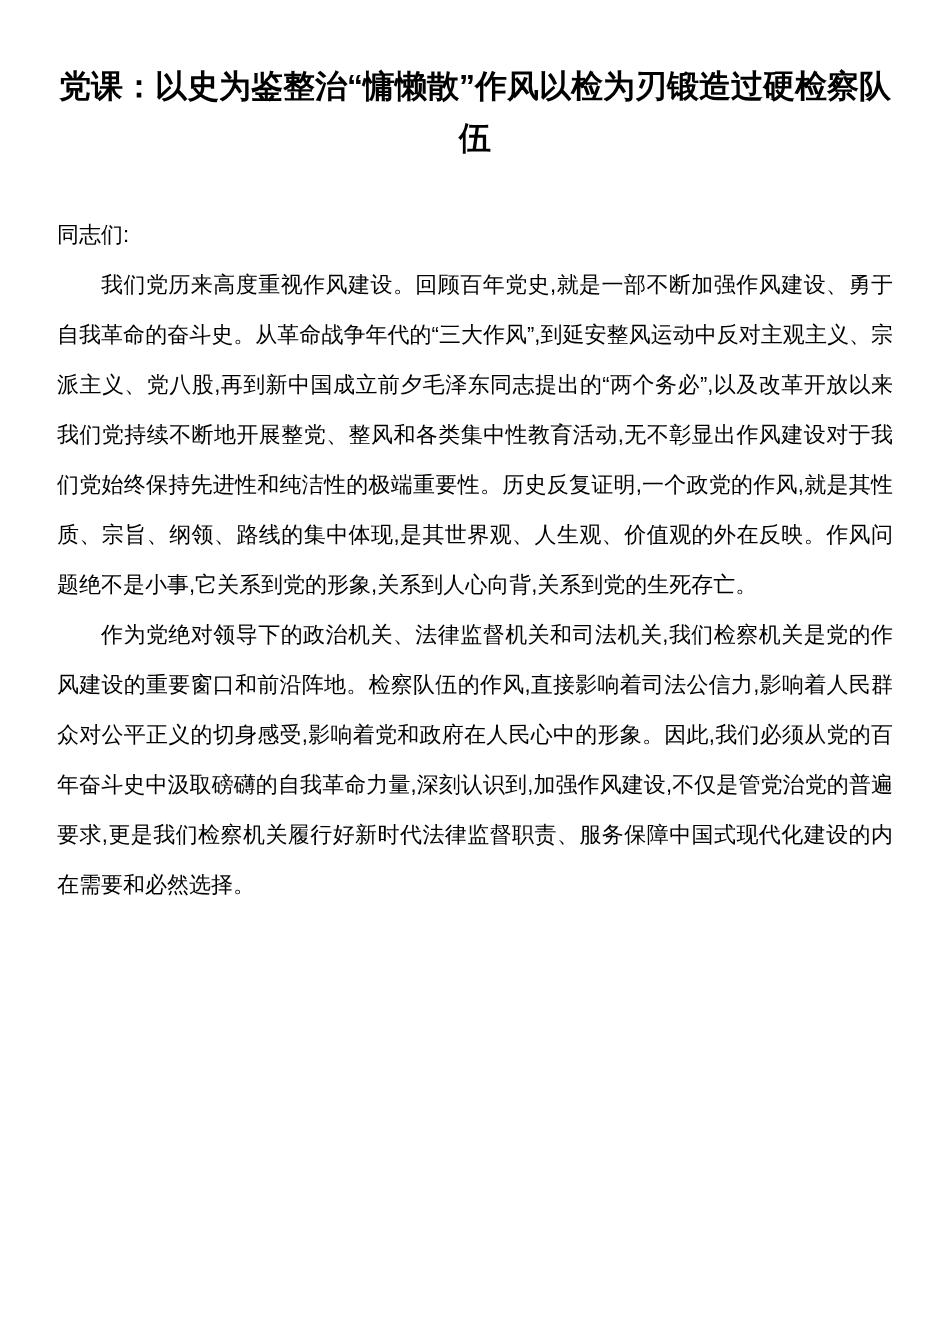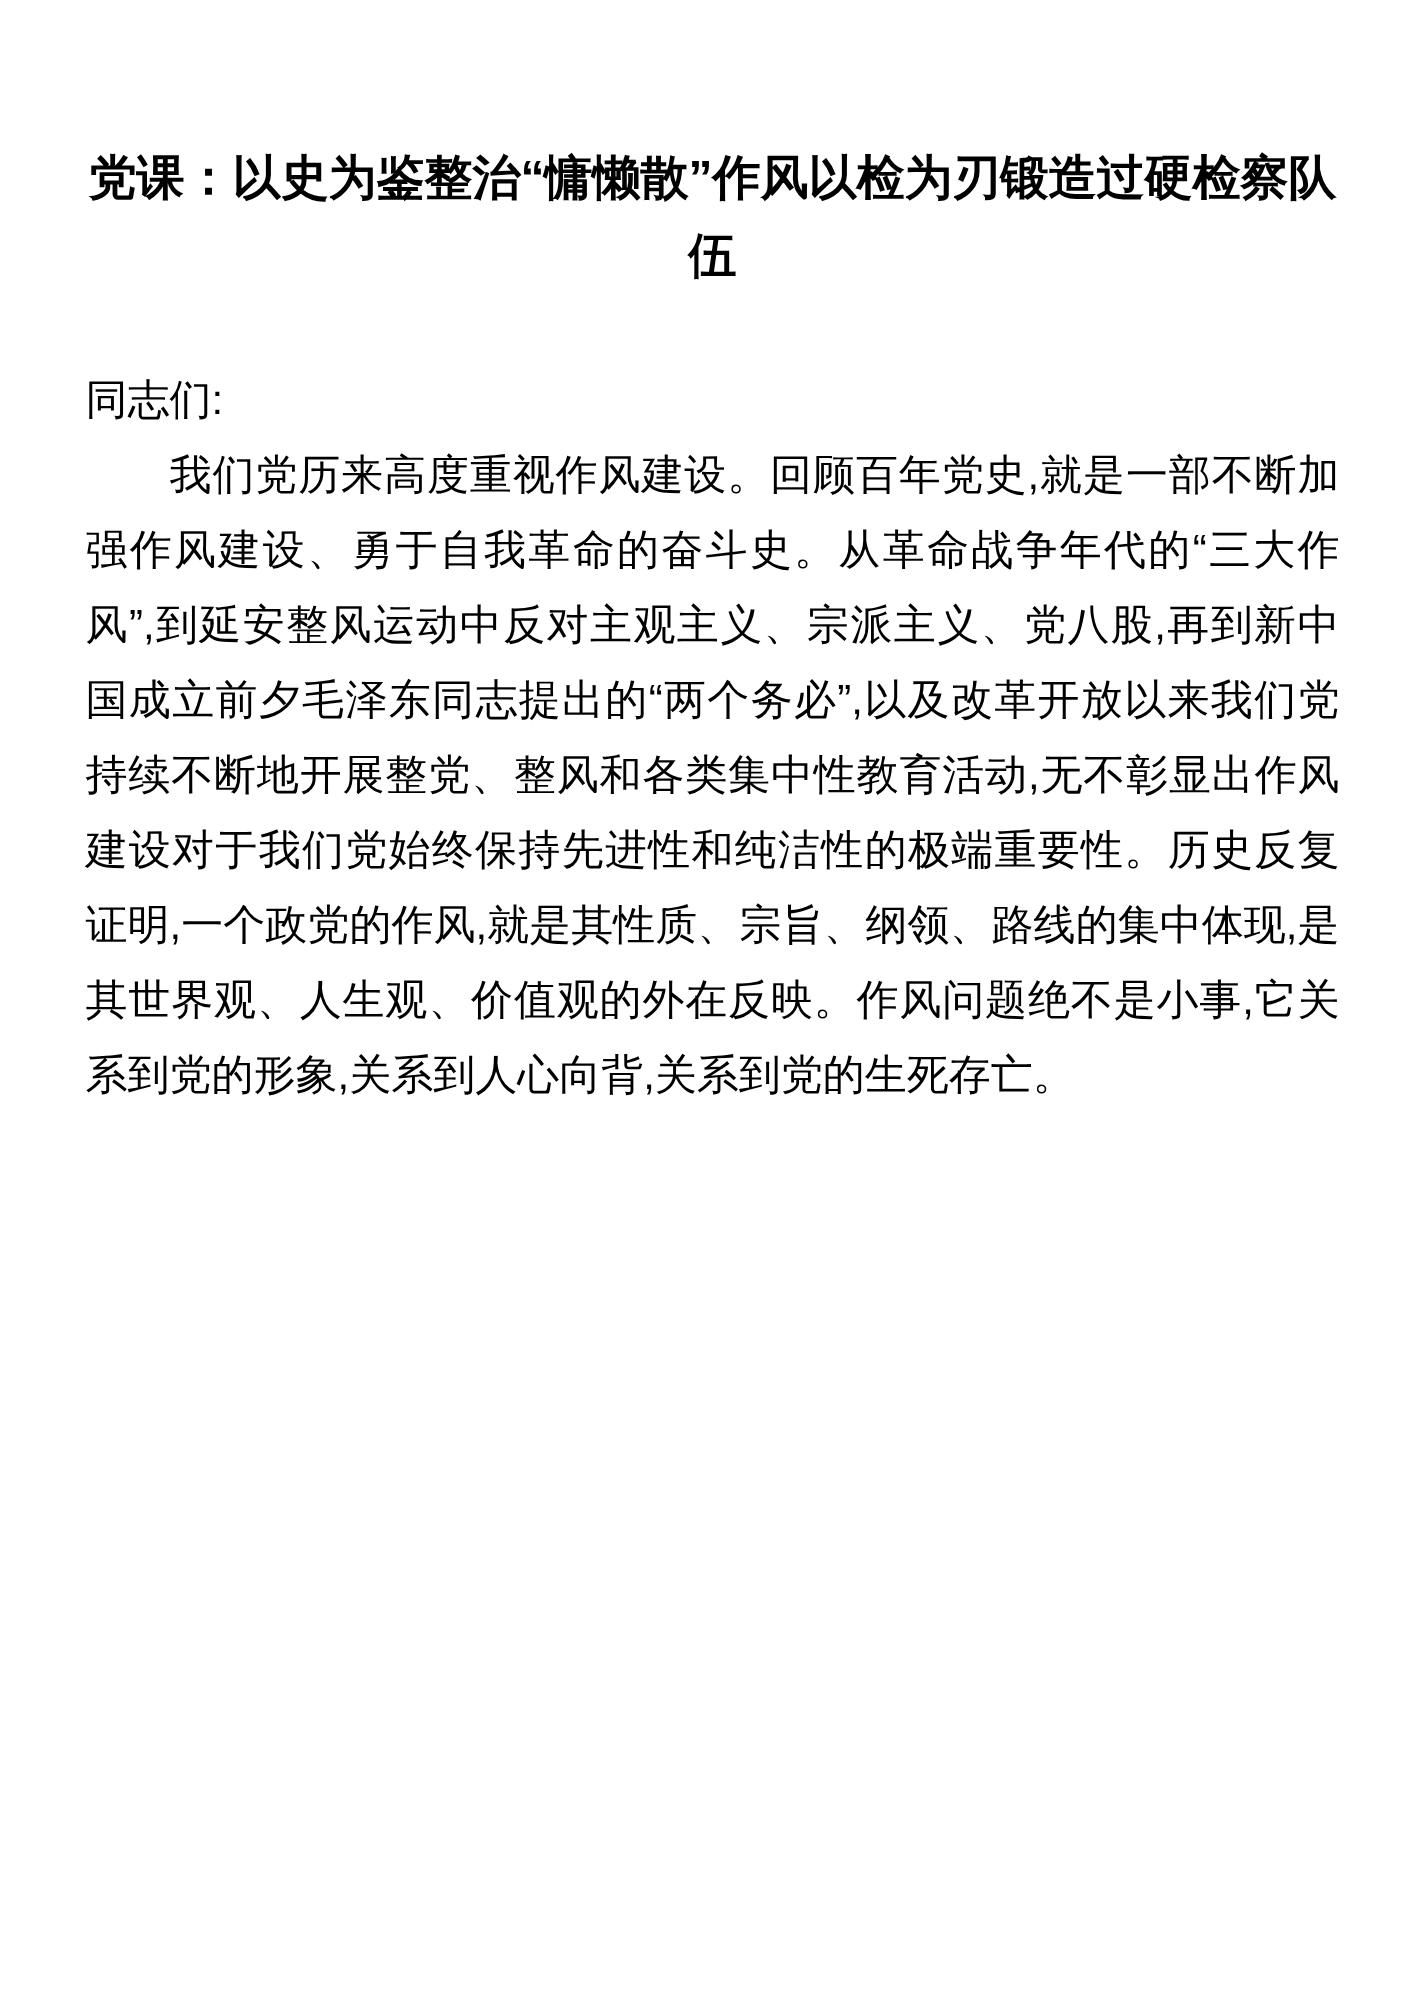--- a/index.html
+++ b/index.html
@@ -15,30 +15,30 @@
     color: #000000;
   }
   .doc-page {
     box-sizing: border-box;
     width: 950px;
     height: 1344px;
     padding: 0 57px;
     background: #ffffff;
   }
   .doc-title {
-    margin: 92px 0 46px 0;
+    margin: 60px 0 46px 0;
     font-size: 32px;
     font-weight: bold;
     line-height: 52px;
     text-align: center;
     color: #000000;
   }
   .doc-body p {
     margin: 0;
-    font-size: 28px;
+    font-size: 22px;
     line-height: 50px;
     text-align: justify;
     text-justify: inter-ideograph;
     color: #000000;
     word-break: break-all;
   }
   .salutation {
     text-indent: 0;
   }
   .para {
@@ -55,14 +55,15 @@
 <div class="doc-page">
   <h1 class="doc-title">党课：以史为鉴整治“慵懒散”作风以检为刃锻造过硬检察队伍</h1>
 
   <div class="doc-body">
     <p class="salutation">同志们:</p>
 
 
 
     <p class="para">我们党历来高度重视作风建设。回顾百年党史,就是一部不断加强作风建设、勇于自我革命的奋斗史。从革命战争年代的“三大作风”,到延安整风运动中反对主观主义、宗派主义、党八股,再到新中国成立前夕毛泽东同志提出的“两个务必”,以及改革开放以来我们党持续不断地开展整党、整风和各类集中性教育活动,无不彰显出作风建设对于我们党始终保持先进性和纯洁性的极端重要性。历史反复证明,一个政党的作风,就是其性质、宗旨、纲领、路线的集中体现,是其世界观、人生观、价值观的外在反映。作风问题绝不是小事,它关系到党的形象,关系到人心向背,关系到党的生死存亡。</p>
 
+    <p class="para">作为党绝对领导下的政治机关、法律监督机关和司法机关,我们检察机关是党的作风建设的重要窗口和前沿阵地。检察队伍的作风,直接影响着司法公信力,影响着人民群众对公平正义的切身感受,影响着党和政府在人民心中的形象。因此,我们必须从党的百年奋斗史中汲取磅礴的自我革命力量,深刻认识到,加强作风建设,不仅是管党治党的普遍要求,更是我们检察机关履行好新时代法律监督职责、服务保障中国式现代化建设的内在需要和必然选择。</p>
   </div>
 </div>
 
 </body></html>

